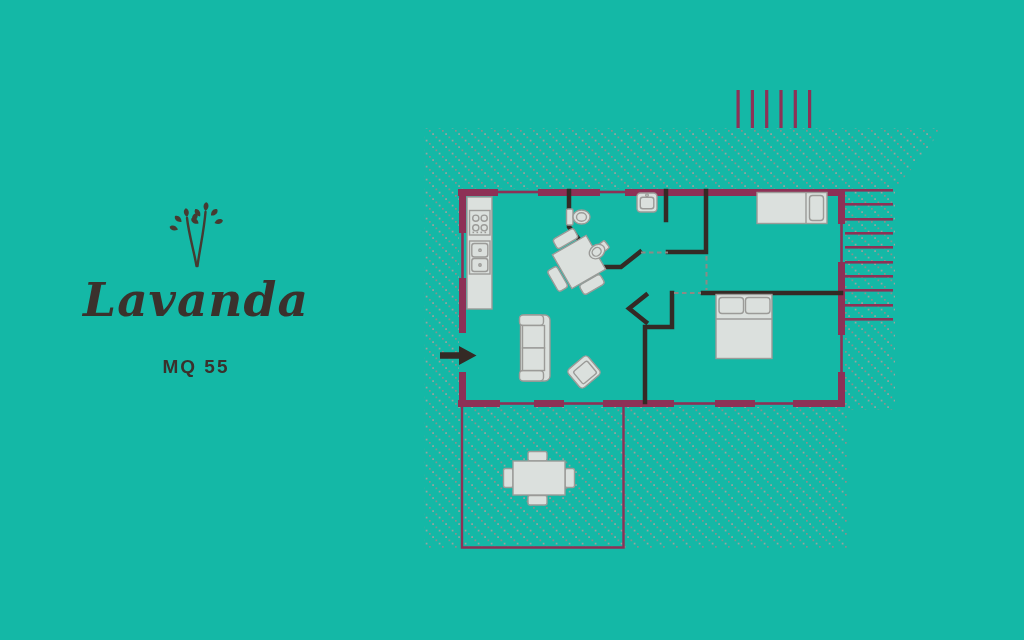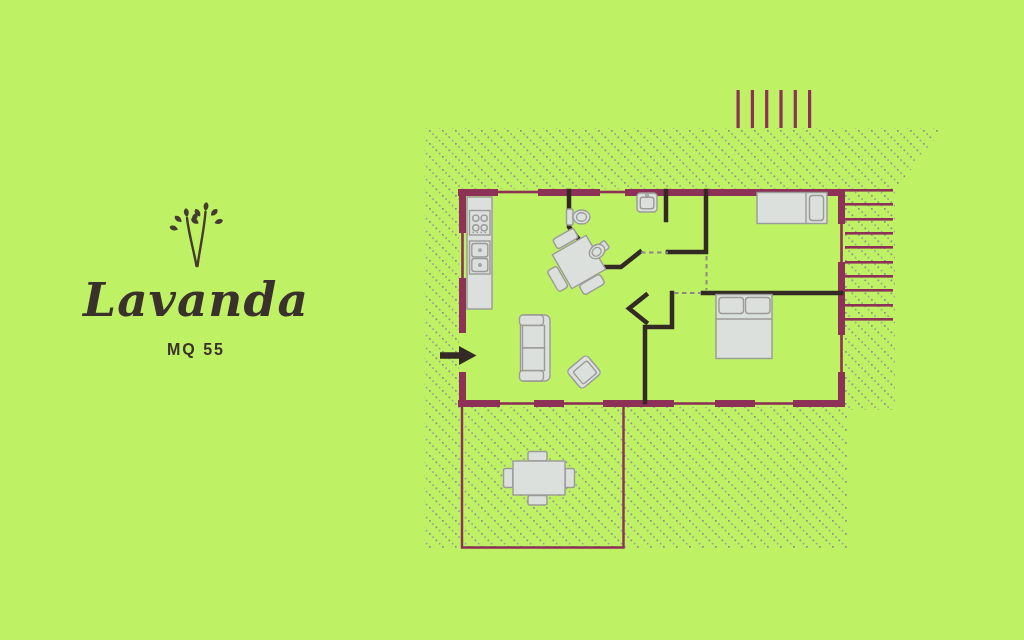--- a/index.html
+++ b/index.html
@@ -1,40 +1,40 @@
 <!DOCTYPE html>
 <html><head>
 <meta charset="utf-8">
 <style>
   html,body{margin:0;padding:0;}
   .stage{
     position:relative;
     width:1024px;height:640px;
-    background:#bef264;
+    background:#14b8a6;
     overflow:hidden;
     font-family:"Liberation Sans", sans-serif;
   }
   .plan-svg{position:absolute;left:0;top:0;}
   .panel{
     position:absolute;left:0;top:0;width:392px;height:640px;
     display:flex;flex-direction:column;align-items:center;
     padding-top:193px;box-sizing:border-box;
   }
   .lavender{width:56px;height:76px;margin-bottom:6px;}
   .title{
     font-family:"DejaVu Serif", serif;
     font-style:italic;font-weight:700;
     font-size:47px;line-height:1.05;
     color:#3a312c;letter-spacing:1px;
     margin:0;
   }
   .area{
-    margin-top:17px;
+    margin-top:32px;
     font-family:"Liberation Sans", sans-serif;
-    font-weight:700;font-size:16px;letter-spacing:2px;
+    font-weight:700;font-size:19px;letter-spacing:2px;
     color:#3a312c;
   }
 </style>
 </head>
 <body>
 
 <div class="stage">
 
   <svg class="plan-svg" width="1024" height="640" viewBox="0 0 1024 640">
     <defs>

